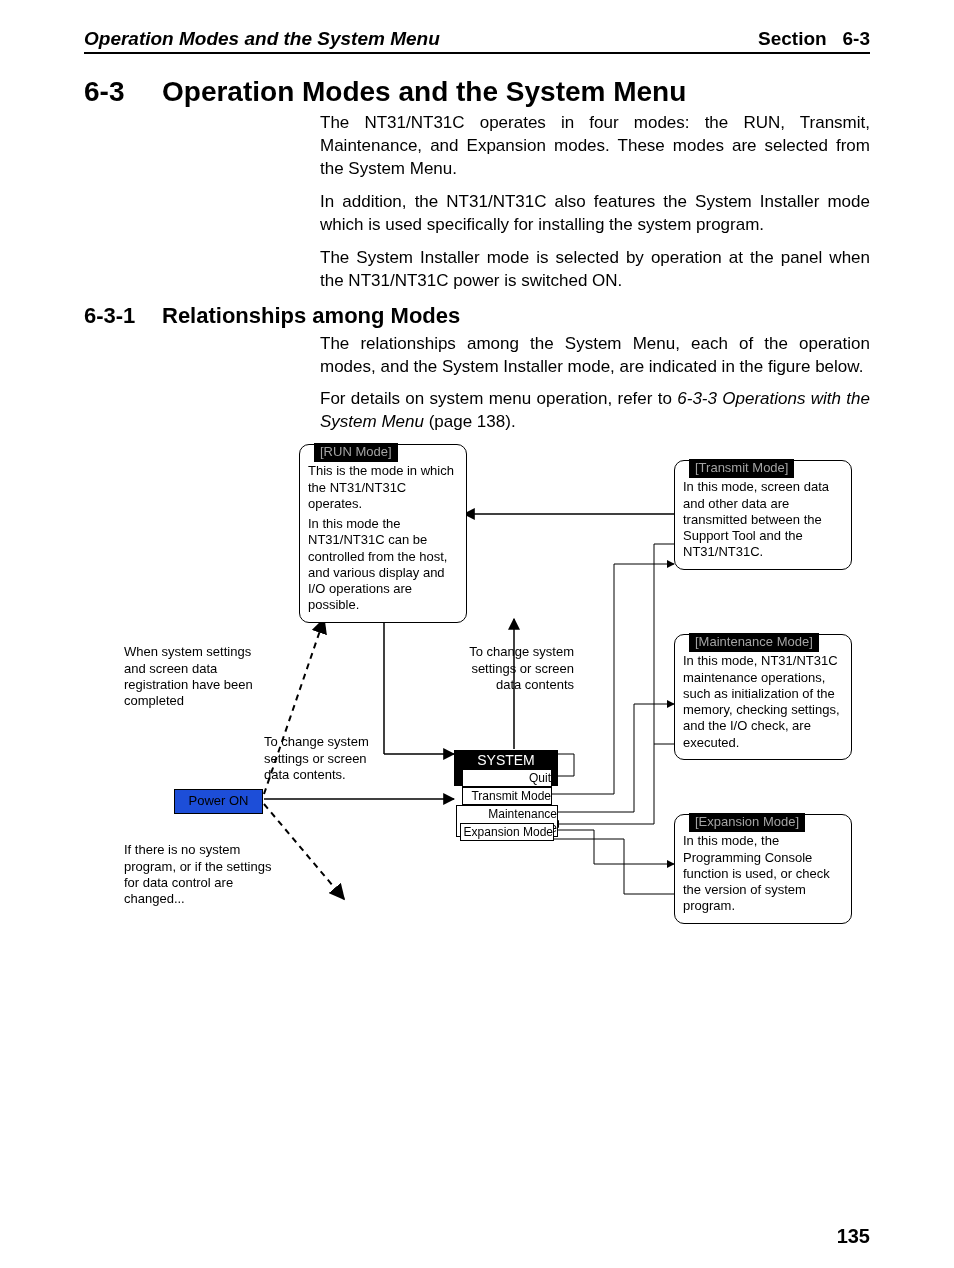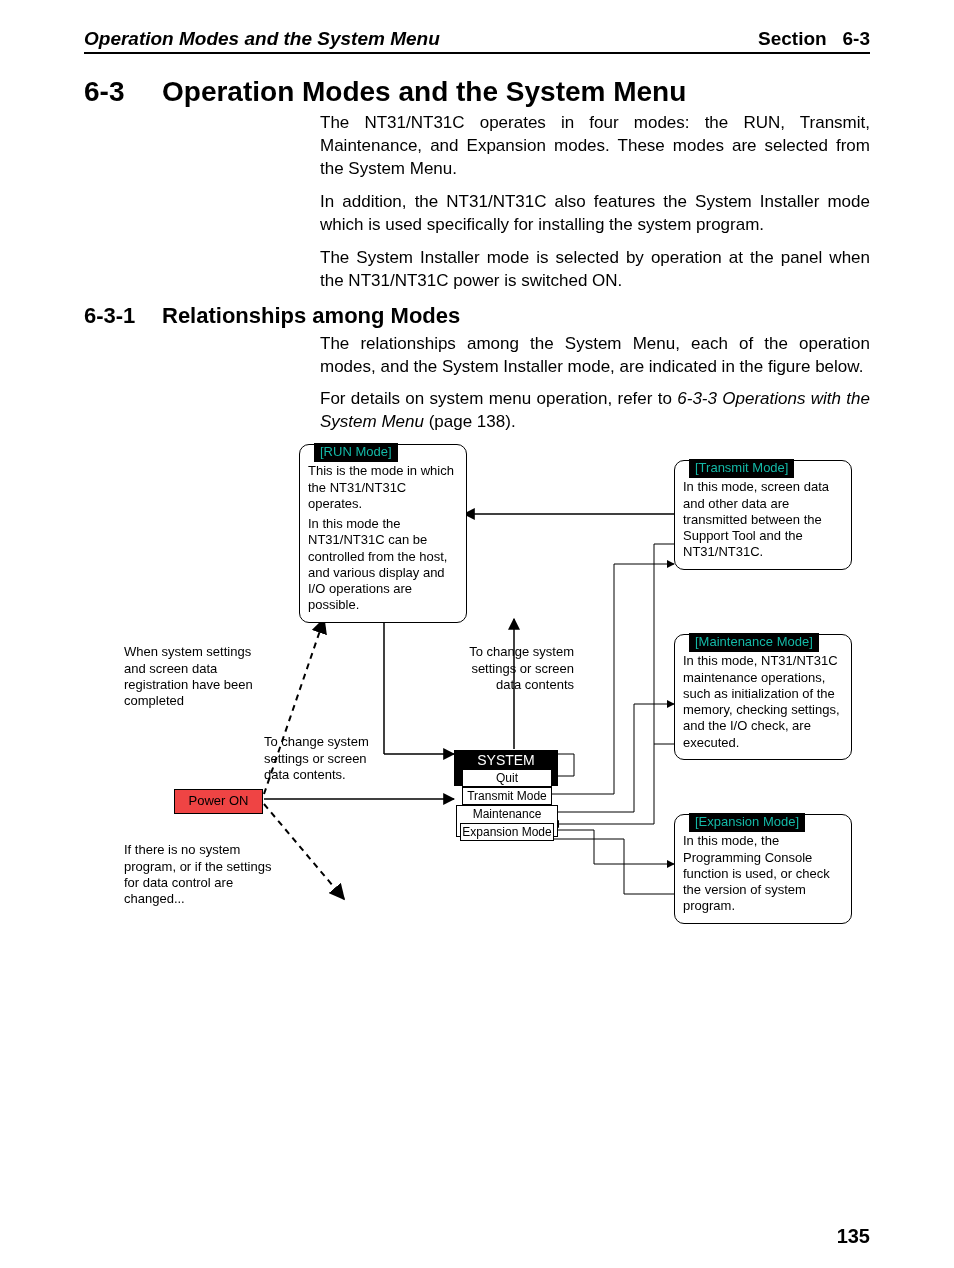--- a/index.html
+++ b/index.html
@@ -62,51 +62,51 @@
     padding: 18px 8px 8px 8px;
     font-size: 13px;
     line-height: 1.25;
     background: #fff;
   }
   .box .label {
     position: absolute;
     top: -2px;
     left: 14px;
     background: #000;
-    color: #14b8a6;
+    color: #a3a3a3;
     font-size: 13px;
     padding: 1px 6px;
   }
   .plainbox {
     position: absolute;
     border: 1px solid #000;
     font-size: 13px;
     line-height: 1.25;
-    background: #ef4444;
+    background: #1d4ed8;
     text-align: center;
     padding: 3px 6px;
   }
   .floating {
     position: absolute;
     font-size: 13px;
     line-height: 1.25;
   }
   .menuhdr {
     position: absolute;
     background: #000;
     color: #fff;
     font-size: 14px;
     padding: 2px 6px;
     text-align: center;
   }
   .menurow {
     position: absolute;
     border: 1px solid #000;
     font-size: 12px;
-    text-align: center;
+    text-align: right;
     padding: 1px 0;
     background: #fff;
   }
   svg.arrows {
     position: absolute;
     left: 0; top: 0;
     width: 760px; height: 570px;
     pointer-events: none;
   }
   .pagenum {

